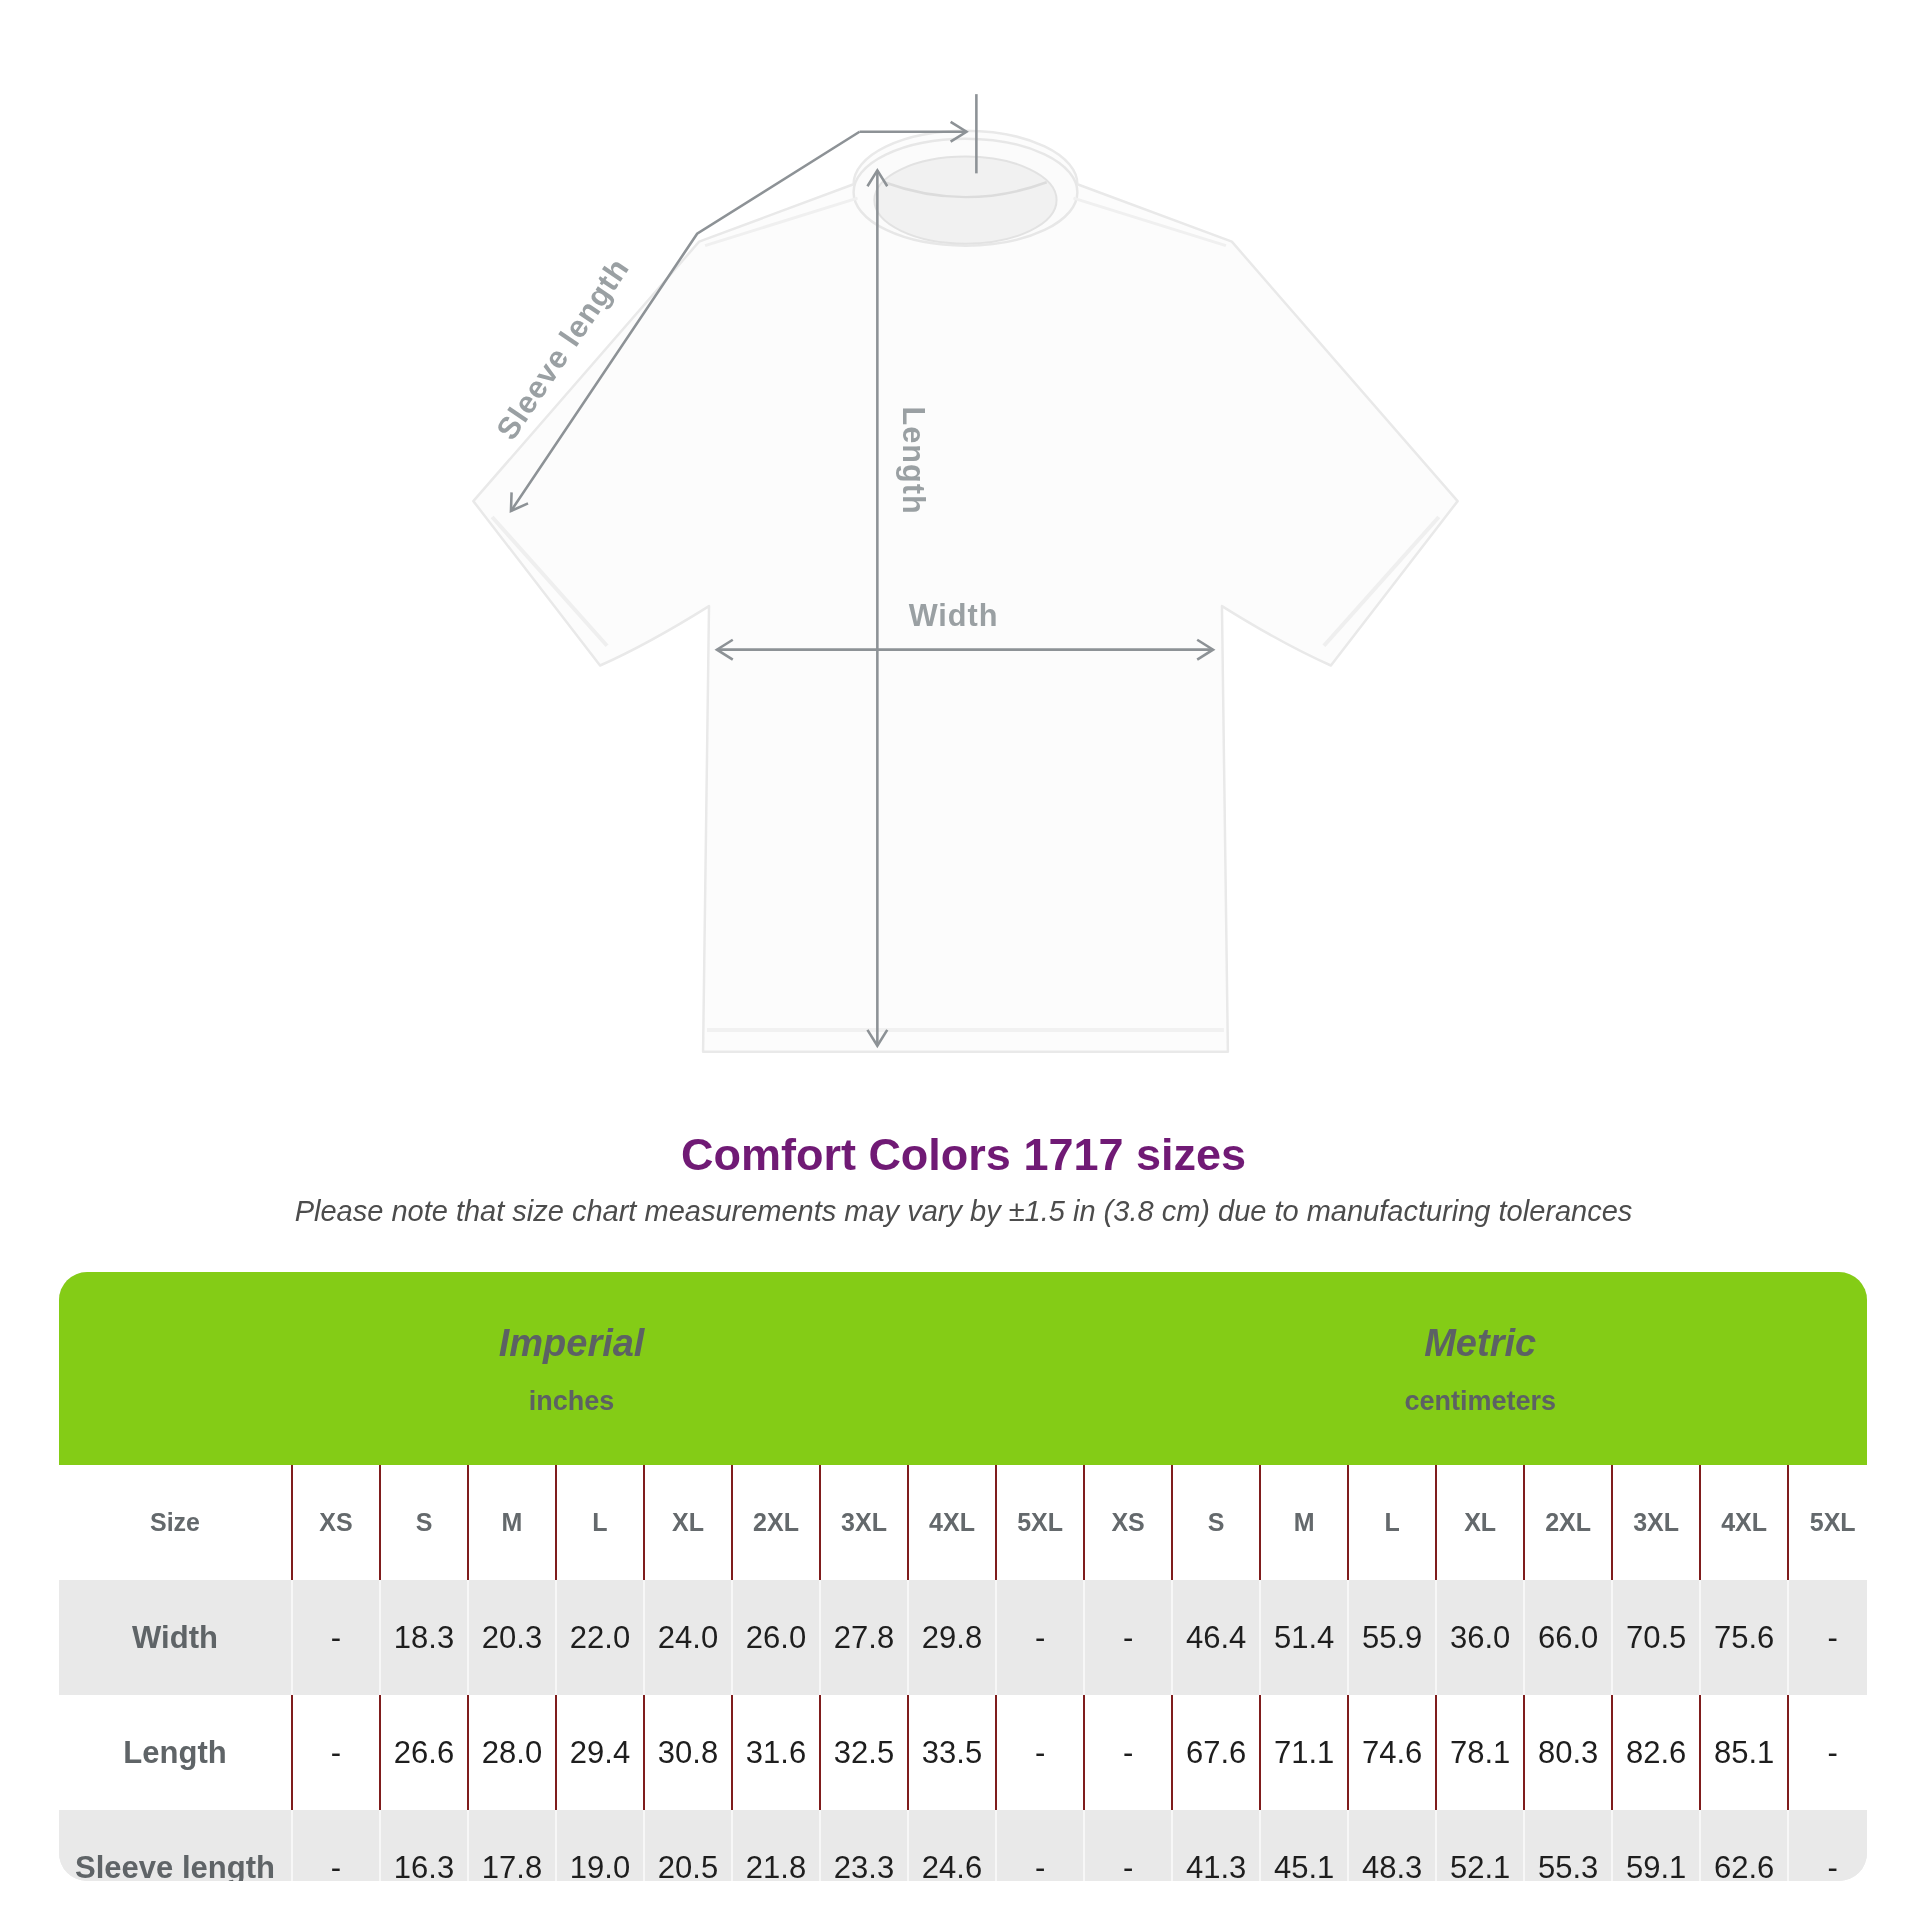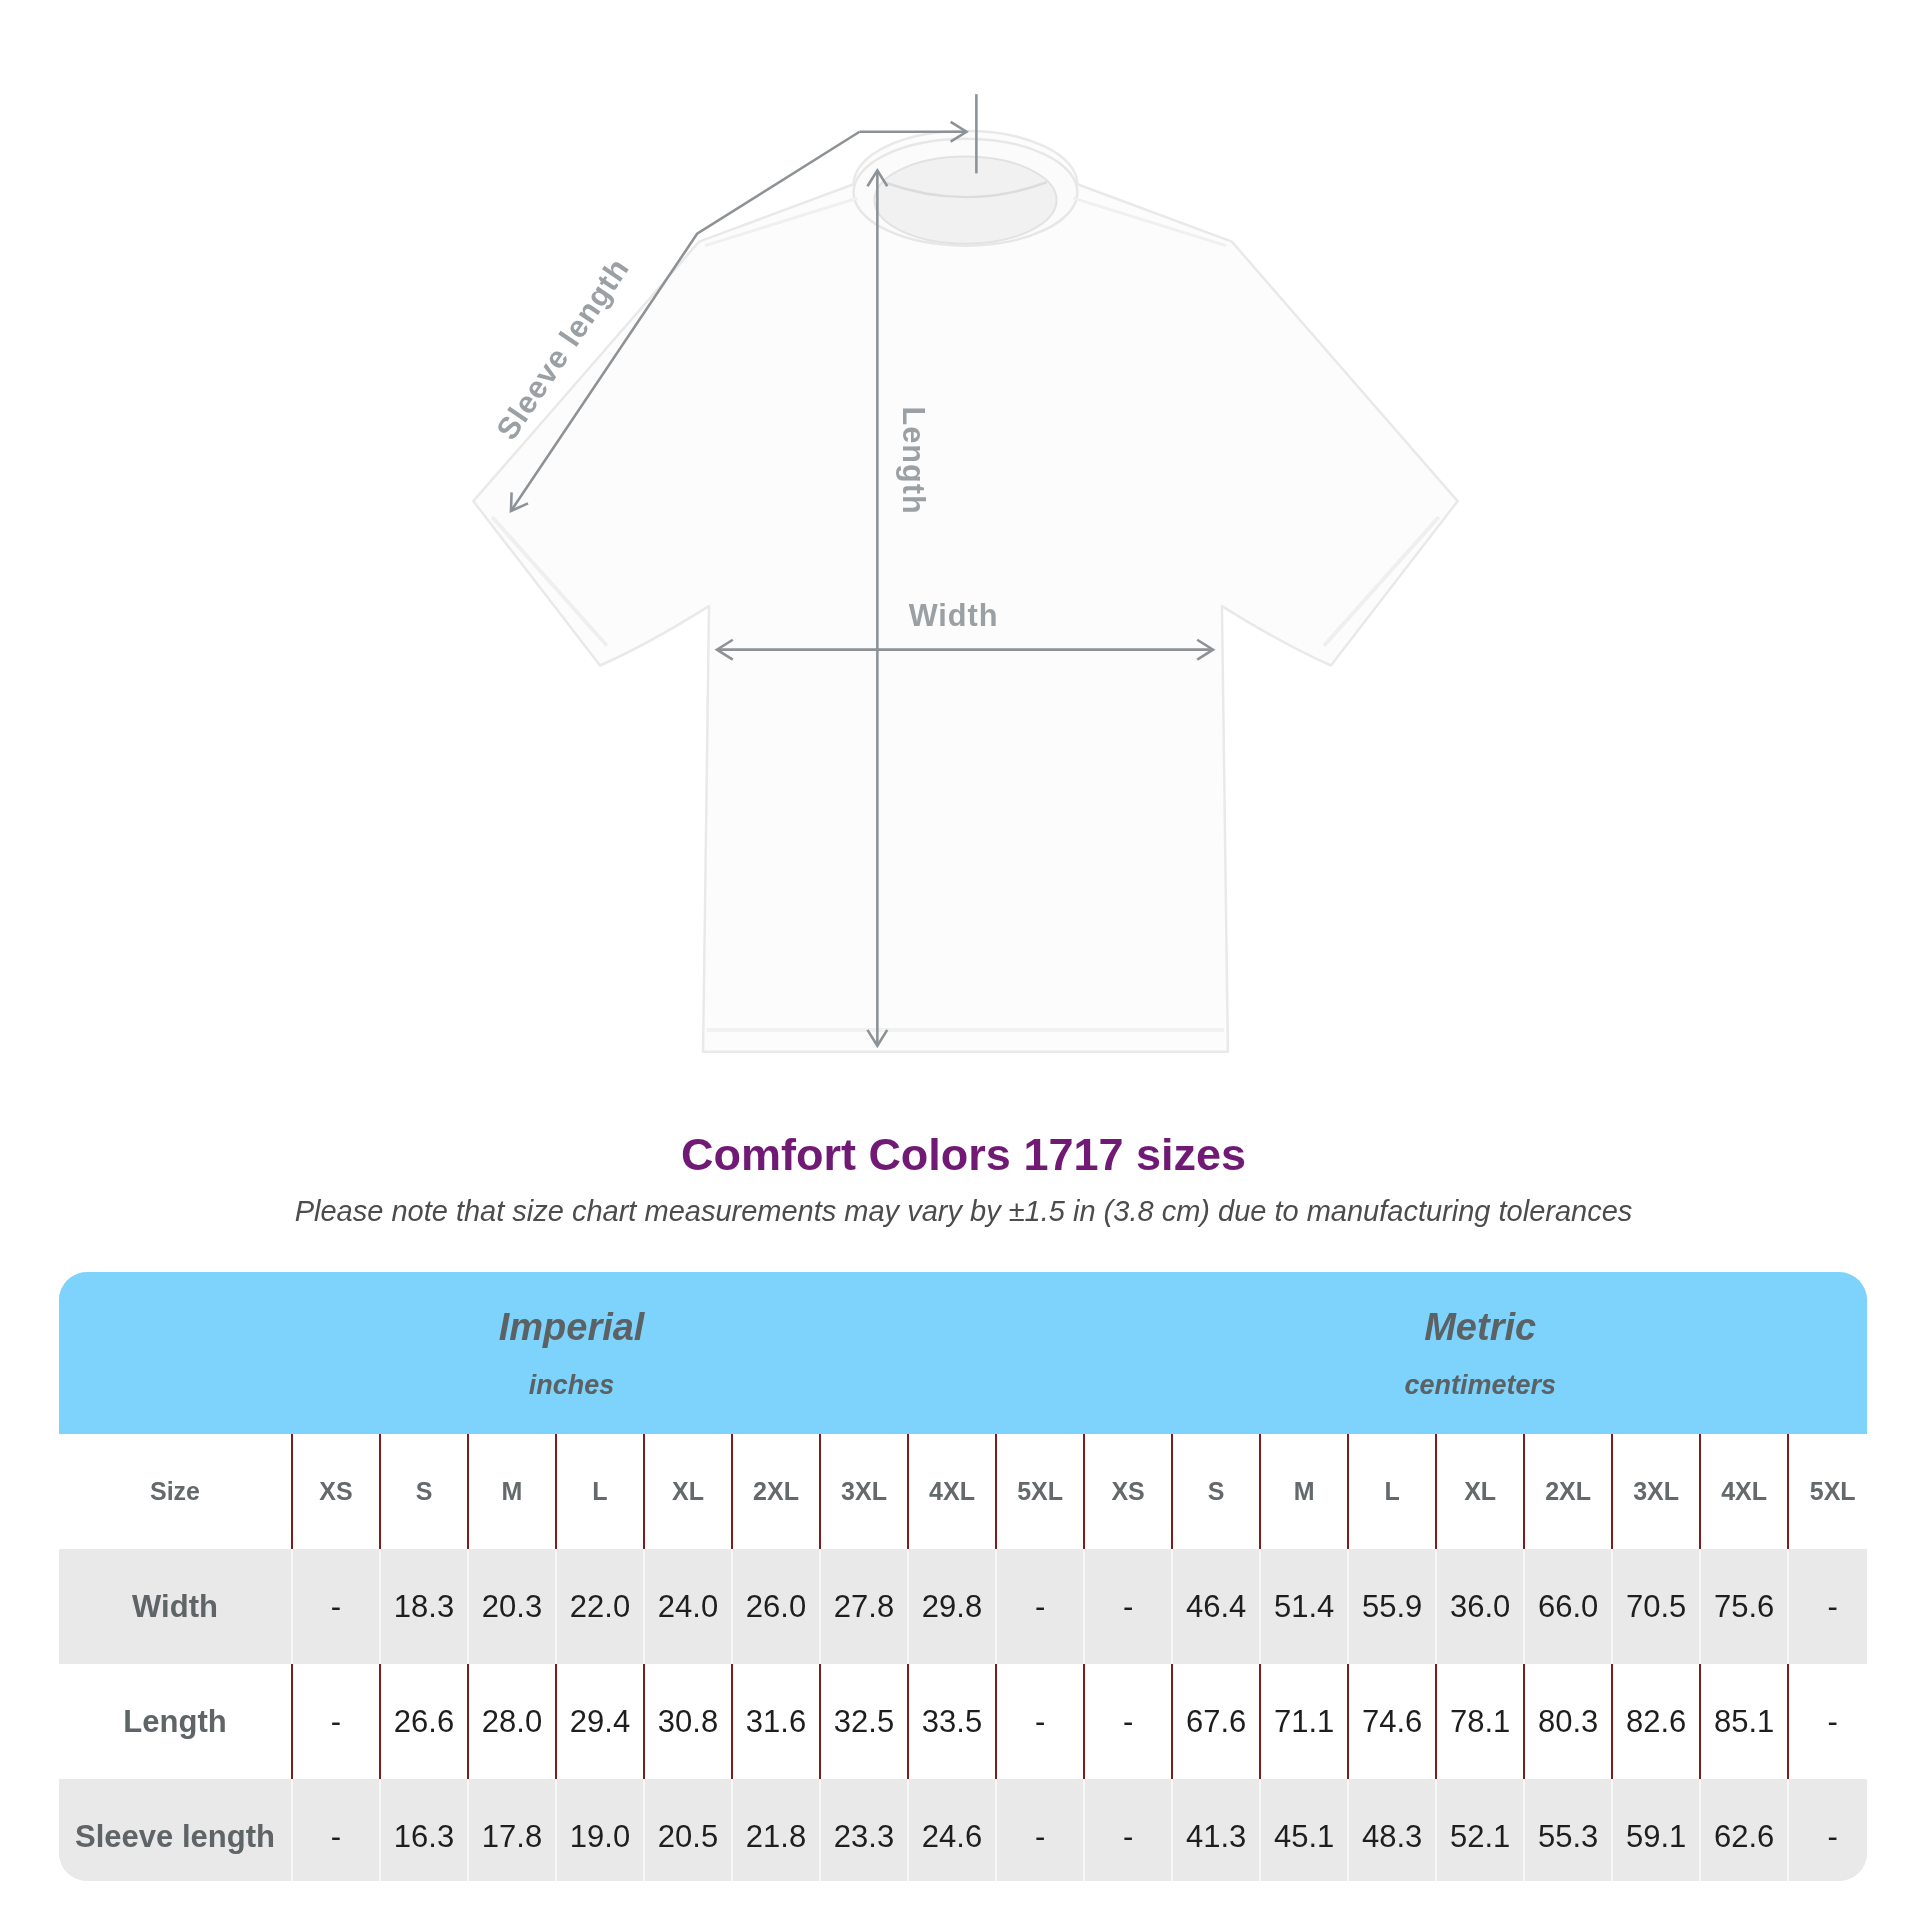--- a/index.html
+++ b/index.html
@@ -15,23 +15,23 @@
   .subtitle{
     position:absolute;top:1192px;left:0;width:100%;text-align:center;
     font-size:29px;font-style:italic;color:#4c4c4c;line-height:38px;
   }
   .card{
     position:absolute;left:59px;top:1272px;width:1808px;height:609px;
     background:#e9e9e9;border-radius:28px;overflow:hidden;
   }
   table.sizes{border-collapse:collapse;table-layout:fixed;width:1808px;}
   table.sizes td,table.sizes th{padding:0;text-align:center;vertical-align:middle;}
-  tr.unitrow th{height:162px;background:#7dd3fc;vertical-align:middle;}
+  tr.unitrow th{height:193px;background:#84cc16;vertical-align:middle;}
   .unit-name{font-size:38px;font-weight:bold;font-style:italic;color:#5c6164;line-height:46px;}
-  .unit-sub{font-size:27px;font-style:italic;color:#5c6164;line-height:34px;margin-top:18px;}
+  .unit-sub{font-size:27px;color:#5c6164;line-height:34px;margin-top:18px;}
   tr.datarow td{height:115px;}
   tr.rowwhite td{background:#ffffff;}
   tr.rowgray td{background:#e9e9e9;}
   tr.rowwhite td:not(:first-child){border-left:2px solid #7f1d1d;}
   tr.rowgray td:not(:first-child){border-left:2px solid #f7f7f7;}
   .hdr{font-size:25px;font-weight:bold;color:#64696c;}
   .rowlabel{font-size:31px;font-weight:bold;color:#5f6467;}
   .val{font-size:31px;color:#1e1e1e;}
   .meas-label{font-size:31px;font-weight:bold;fill:#9aa0a3;letter-spacing:1px;}
 </style>

